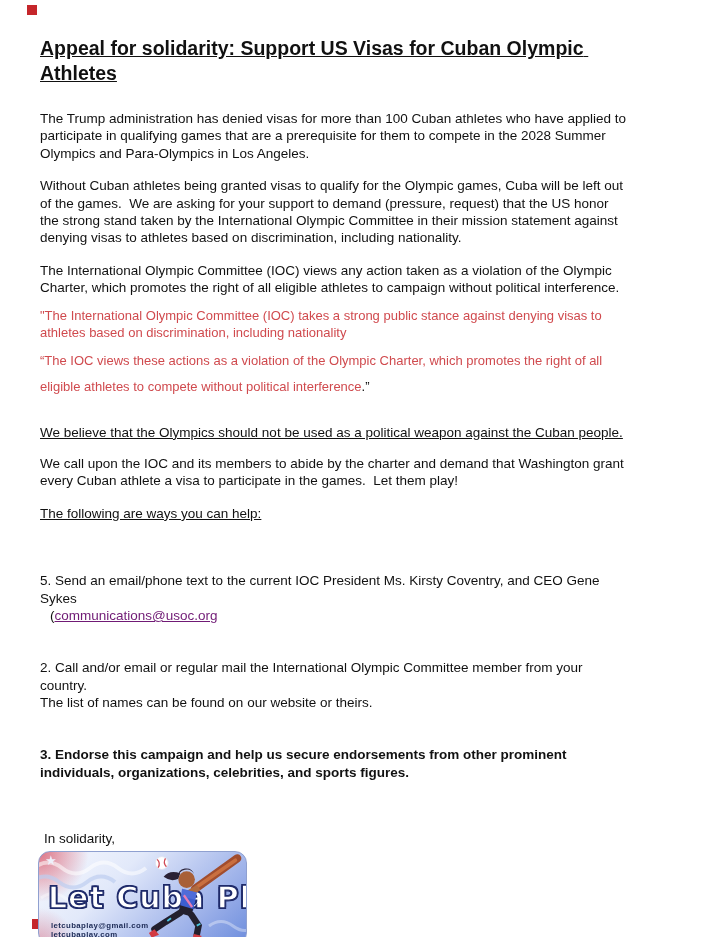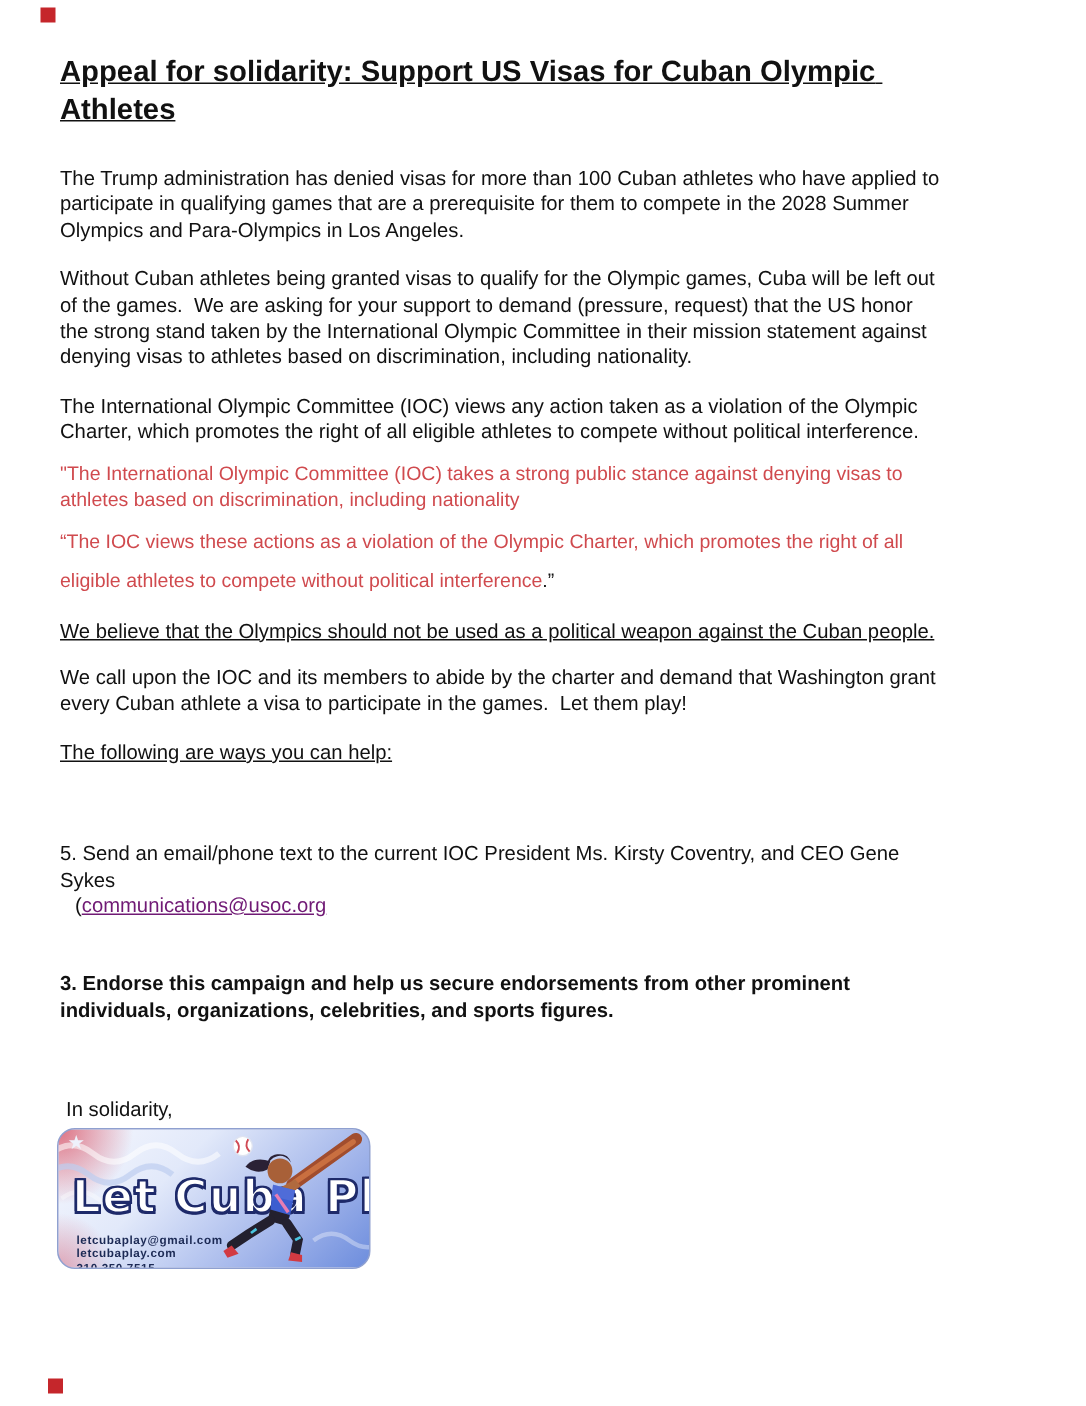--- a/index.html
+++ b/index.html
@@ -21,21 +21,21 @@
 
   .title{
     font-size:19.5px;font-weight:bold;
     text-decoration:underline;
     margin:0 0 24px 0;line-height:25px;
     white-space:pre-wrap;
   }
   .body-p{font-size:13.5px;line-height:17.4px;margin:0 0 15px 0;white-space:pre-wrap;}
   .quote{color:#d04a4e;font-size:13px;margin:0;white-space:pre-wrap;}
   .quote.q1{line-height:17px;margin-bottom:7px;}
-  .quote.q2{line-height:26px;margin-bottom:12px;}
+  .quote.q2{line-height:26px;margin-bottom:24px;}
   .quote .q-end{color:#111111;}
   .belief{font-size:13.5px;line-height:17.4px;margin:6px 0 14px 0;text-decoration:underline;white-space:pre-wrap;}
   .help-heading{font-size:13.5px;font-weight:normal;text-decoration:underline;margin:0 0 15px 0;line-height:17.4px;}
   .help-list{font-size:13.5px;line-height:17.4px;white-space:pre-wrap;}
   .help-list .li{margin:0;}
   .help-list .indent{padding-left:10px;}
   .bold{font-weight:bold;}
   a.link{color:#701a75;text-decoration:underline;cursor:pointer;}
   a.link-bold-italic{color:#1155cc;font-weight:bold;font-style:italic;text-decoration:underline;cursor:pointer;}
   .closing{font-size:13.5px;line-height:17.4px;margin:14px 0 4px 0;padding-left:4px;}
@@ -75,33 +75,34 @@
 
   <div class="corner tl"></div>
   <div class="corner tr"></div>
   <div class="corner bl"></div>
   <div class="corner br"></div>
 
   <h1 class="title">Appeal for solidarity: Support US Visas for Cuban Olympic Athletes</h1>
 
   <p class="body-p">The Trump administration has denied visas for more than 100 Cuban athletes who have applied to participate in qualifying games that are a prerequisite for them to compete in the 2028 Summer Olympics and Para-Olympics in Los Angeles.</p>
   <p class="body-p">Without Cuban athletes being granted visas to qualify for the Olympic games, Cuba will be left out of the games.  We are asking for your support to demand (pressure, request) that the US honor the strong stand taken by the International Olympic Committee in their mission statement against denying visas to athletes based on discrimination, including nationality.</p>
-  <p class="body-p" style="margin-bottom:10px;">The International Olympic Committee (IOC) views any action taken as a violation of the Olympic Charter, which promotes the right of all eligible athletes to compete without political interference.</p>
+  <p class="body-p" style="margin-bottom:10px;">The International Olympic Committee (IOC) views any action taken as a violation of the Olympic Charter, which promotes the right of all eligible athletes to campaign without political interference.</p>
 
   <p class="quote q1">"The International Olympic Committee (IOC) takes a strong public stance against denying visas to athletes based on discrimination, including nationality</p>
   <p class="quote q2"><span>“The IOC views these actions as a violation of the Olympic Charter, which promotes the right of all eligible athletes to compete without political interference</span><span class="q-end">.”</span></p>
 
   <p class="belief">We believe that the Olympics should not be used as a political weapon against the Cuban people.</p>
 
   <p class="body-p">We call upon the IOC and its members to abide by the charter and demand that Washington grant every Cuban athlete a visa to participate in the games.  Let them play!</p>
 
   <p class="help-heading">The following are ways you can help:</p>
 
   <div class="help-list">
     <div class="li"><span>5. Send an email/phone text to the current IOC President Ms. Kirsty Coventry, and CEO Gene Sykes</span><br><span class="indent"><span>(</span><a class="link">communications@usoc.org</a></span></div>
+    <div class="li"><span>2. Call and/or email or regular mail the International Olympic Committee member from your country.</span><br><span>The list of names can be found on our website or theirs.</span></div>
     <div class="li bold">3. Endorse this campaign and help us secure endorsements from other prominent individuals, organizations, celebrities, and sports figures.</div>
   </div>
 
   <p class="closing">In solidarity,</p>
 
   <div class="logo-card">
     <svg class="waves" width="207" height="92" viewBox="0 0 207 92">
       <path d="M-5 16 q14 -11 28 0 t28 0 t28 0 t28 0" fill="none" stroke="rgba(255,255,255,0.55)" stroke-width="4"></path>
       <path d="M-8 30 q14 -11 28 0 t28 0 t28 0" fill="none" stroke="rgba(190,205,240,0.7)" stroke-width="4"></path>
       <path d="M2 46 q12 -9 24 0 t24 0" fill="none" stroke="rgba(255,255,255,0.35)" stroke-width="3"></path>

